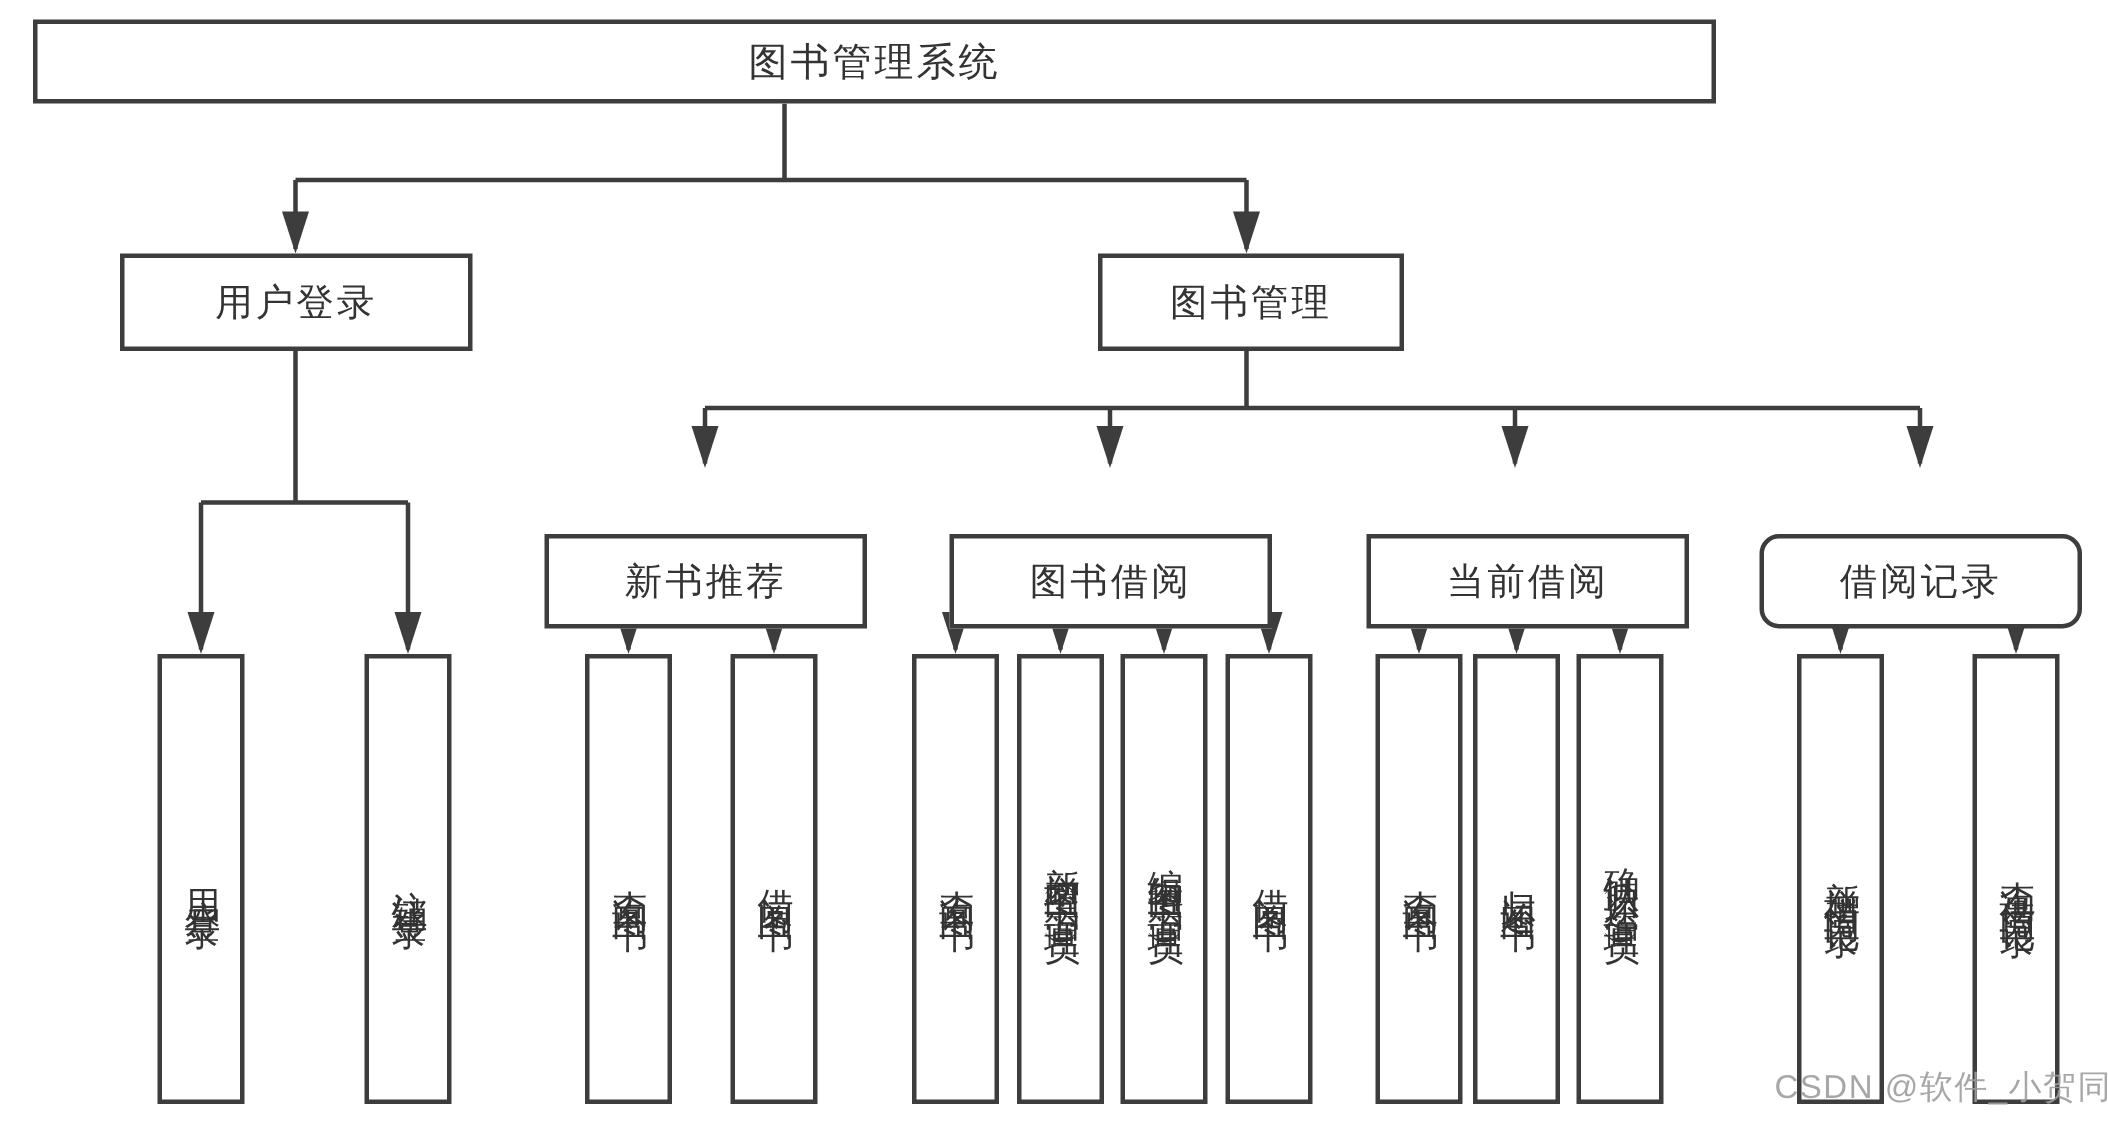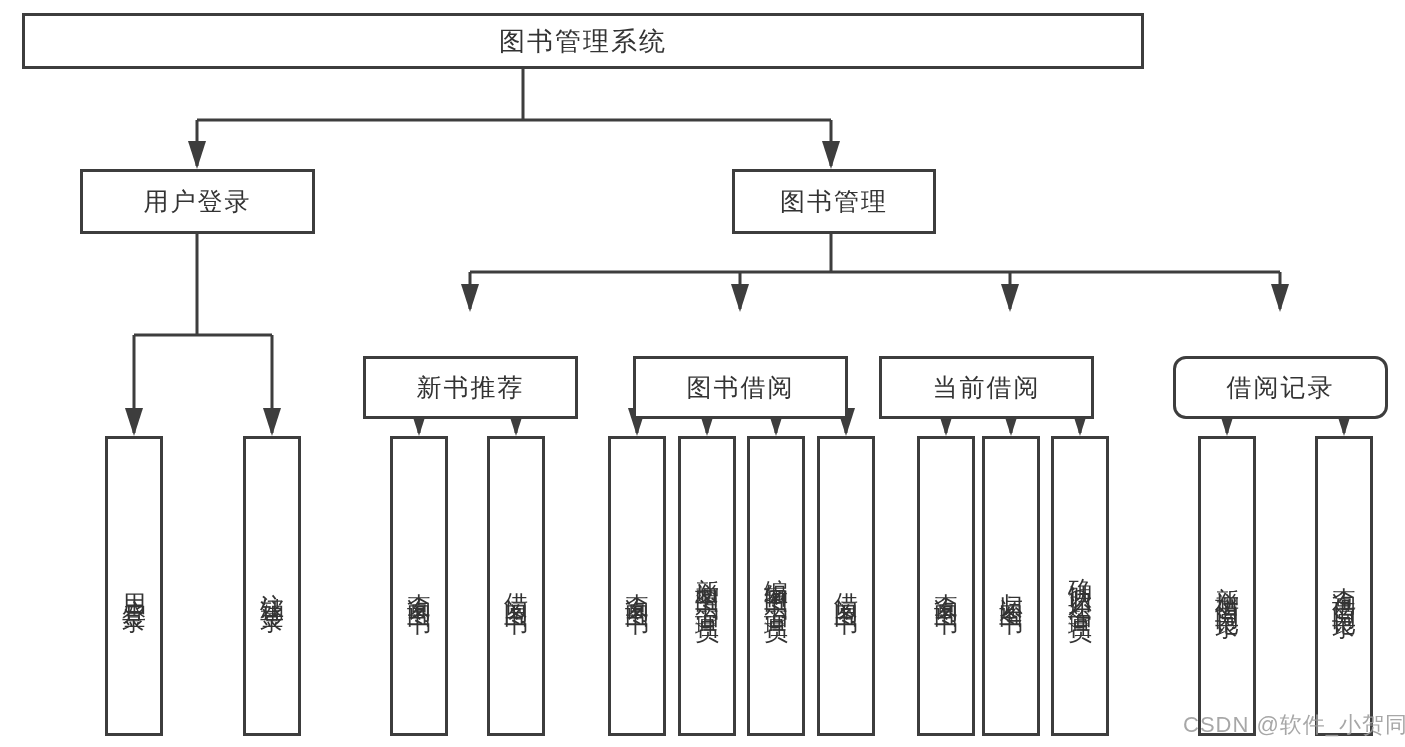--- a/index.html
+++ b/index.html
@@ -111,21 +111,21 @@
   <div class="node l2" style="left:732px; width:204px;">
     <span class="h-label">图书管理</span>
   </div>
 
   <div class="node l3" style="left:363px;">
     <span class="h-label">新书推荐</span>
   </div>
   <div class="node l3" style="left:633px;align-items:center;">
     <span class="h-label">图书借阅</span>
   </div>
-  <div class="node l3" style="left:879px;">
+  <div class="node l3" style="left:911px;">
     <span class="h-label">当前借阅</span>
   </div>
   <div class="node l3" style="left:1173px;border-radius:13px;">
     <span class="h-label">借阅记录</span>
   </div>
 
   <div class="node leaf" style="left:105px;">
     <span class="v-label">用户登录</span>
   </div>
   <div class="node leaf" style="left:243px;">

